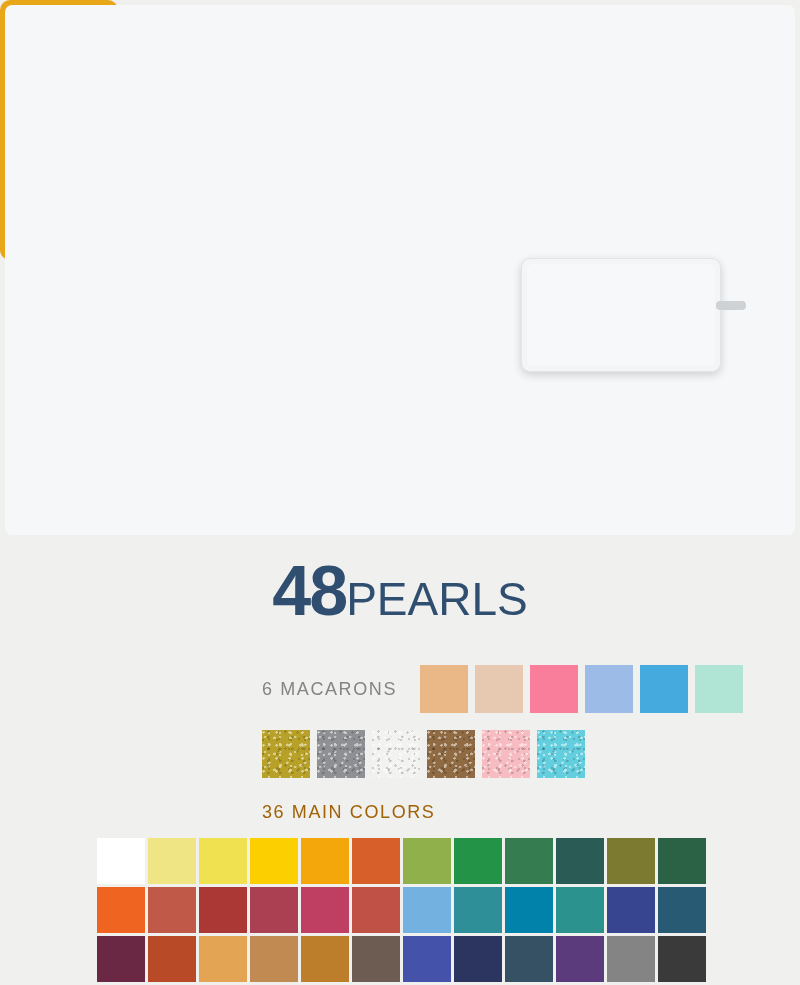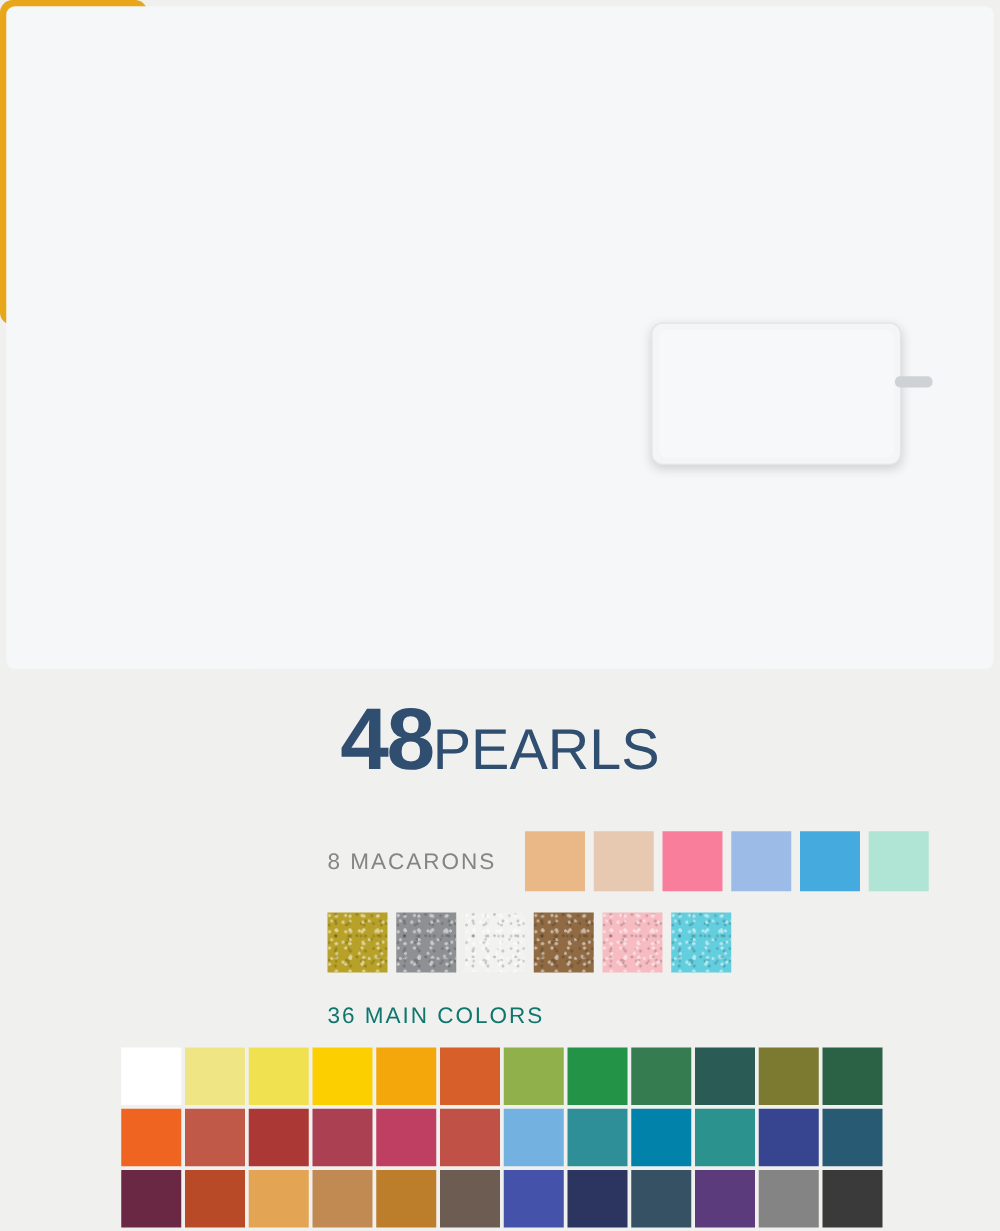--- a/index.html
+++ b/index.html
@@ -93,21 +93,21 @@
       radial-gradient(circle at 53% 57%, rgba(0,0,0,.32) 0 1.1px, transparent 1.4px),
       radial-gradient(circle at 78% 49%, rgba(255,255,255,.9) 0 1.2px, transparent 1.5px),
       radial-gradient(circle at 9% 72%, rgba(0,0,0,.3) 0 1px, transparent 1.3px),
       radial-gradient(circle at 41% 82%, rgba(255,255,255,.9) 0 1.1px, transparent 1.4px),
       radial-gradient(circle at 69% 90%, rgba(0,0,0,.28) 0 1px, transparent 1.3px),
       radial-gradient(circle at 93% 76%, rgba(255,255,255,.85) 0 1.2px, transparent 1.5px);
     background-size:13px 13px,17px 17px,11px 11px,19px 19px,15px 15px,12px 12px,16px 16px,14px 14px,18px 18px,10px 10px,20px 20px;
   }
 
   
-  #main-title{position:absolute;left:262px;top:802px;font-size:18px;color:#0f766e;letter-spacing:1.6px;}
+  #main-title{position:absolute;left:262px;top:802px;font-size:18px;color:#a16207;letter-spacing:1.6px;}
   #main-grid{position:absolute;left:97px;top:838px;
     display:grid;grid-template-columns:repeat(12,48px);gap:3px;}
   #main-grid .sw{width:48px;height:46px;}
 </style>
 </head>
 <body>
 
 <div class="watermark">XSYOO</div>
 
 <div class="photo-stage">
@@ -223,21 +223,21 @@
     <div class="inner"></div>
     <div class="arm-r"></div>
   </div>
 </div>
 
 <div class="headline">
   <span class="num">48</span><span class="word">PEARLS</span>
 </div>
 
 <div class="legend-row" id="row-macaron">
-  <div class="legend-label">8 MACARONS</div>
+  <div class="legend-label">6 MACARONS</div>
   <div class="legend-swatches" id="macaron-swatches">
       <div class="sw" style="background: rgb(234, 184, 135);"></div>
       <div class="sw" style="background: rgb(231, 200, 177);"></div>
       <div class="sw" style="background: rgb(248, 126, 155);"></div>
       <div class="sw" style="background: rgb(156, 187, 230);"></div>
       <div class="sw" style="background: rgb(69, 170, 221);"></div>
       <div class="sw" style="background: rgb(176, 228, 212);"></div>
     </div>
 </div>
 

